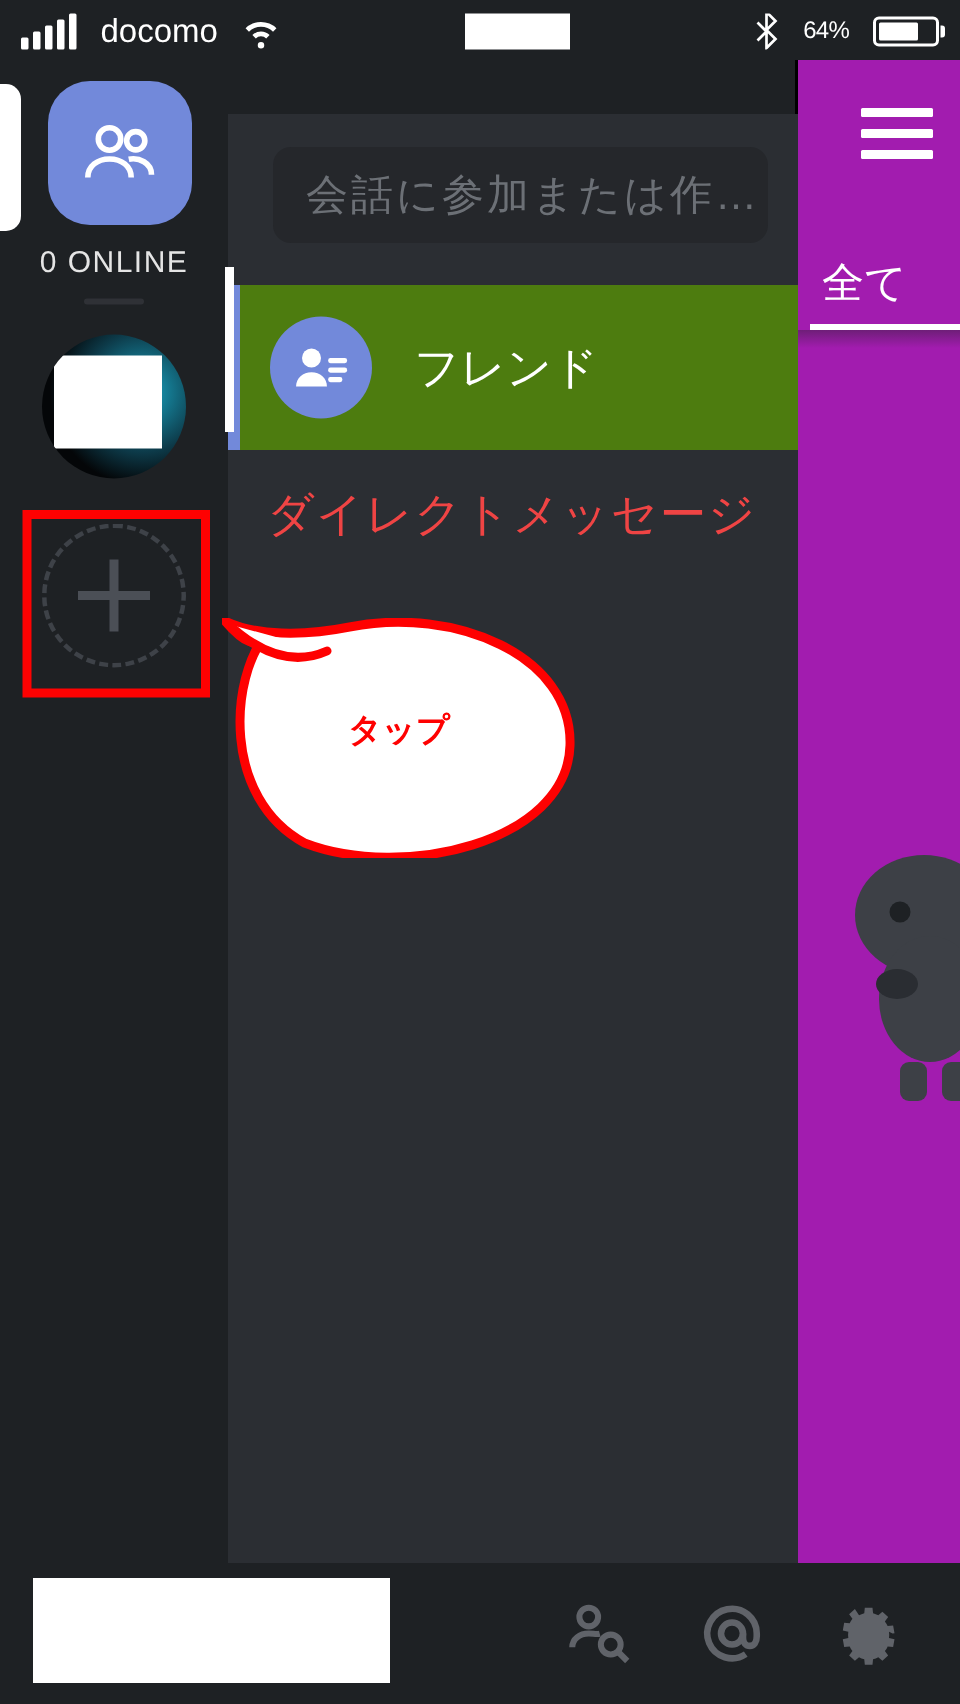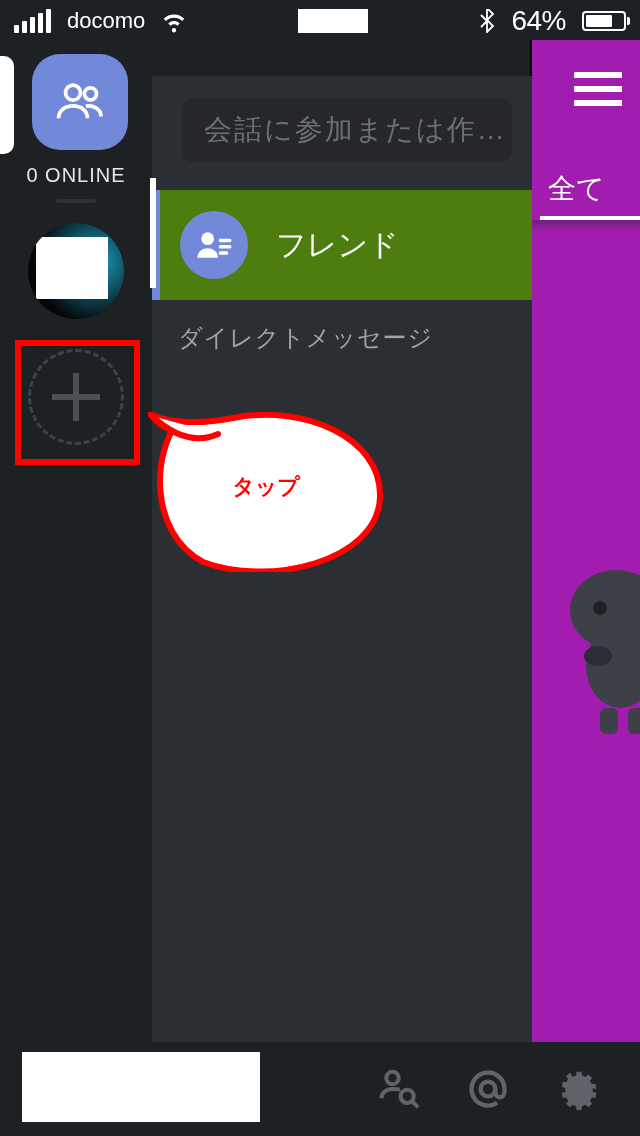--- a/index.html
+++ b/index.html
@@ -36,21 +36,21 @@
   .sig-bars { display: flex; align-items: flex-end; gap: 3px; }
   .sig-bars span { width: 5px; background:#fff; border-radius:1px; }
   .sig-bars span:nth-child(1){height:8px}
   .sig-bars span:nth-child(2){height:12px}
   .sig-bars span:nth-child(3){height:16px}
   .sig-bars span:nth-child(4){height:20px}
   .sig-bars span:nth-child(5){height:24px}
   .wifi-icon { width:26px; height:26px; }
   .clock-blank { width: 70px; height: 24px; background:#fff; }
   .bt-icon { width:16px; height:24px; }
-  .batt-txt { font-size:28px; letter-spacing: -0.5px; }
+  .batt-txt { font-size:16px; letter-spacing: -0.5px; }
   .batt-icon { width:44px; height:20px; border:2px solid #fff; border-radius:4px; position:relative; box-sizing:border-box; }
   .batt-icon::after { content:""; position:absolute; right:-6px; top:4px; width:3px; height:8px; background:#fff; border-radius:0 2px 2px 0;}
   .batt-fill { position:absolute; left:2px; top:2px; bottom:2px; width:64%; background:#fff; border-radius:1px;}
 
   
   .white-sliver { position:absolute; left:0; top:56px; width:14px; height:98px; background:#fff; border-top-right-radius:10px; border-bottom-right-radius:10px; z-index:20; }
   .server-rail {
     position:absolute;
     left:0; top:40px; bottom:0;
     width:152px;
@@ -134,21 +134,21 @@
   }
   .white-indicator {
     position:absolute; left:150px; top:178px; width:6px; height:110px; background:#fff; z-index:30;
   }
   .friends-avatar {
     width:68px; height:68px; border-radius:50%; background:#7289da;
     display:flex; align-items:center; justify-content:center;
     margin-right:28px;
   }
   .friends-label { color:#fff; font-size:30px; }
-  .section-label { color:#a3a3a3; font-size:24px; padding:22px 0 0 26px; letter-spacing:1px;}
+  .section-label { color:#ef4444; font-size:31px; padding:22px 0 0 26px; letter-spacing:1px;}
 
   
   .right-panel {
     position:absolute; right:0; top:40px; bottom:0; width:108px;
     background:#a21caf;
     z-index:5;
     border-left:2px solid #000;
   }
   .hamburger {
     position:absolute; top:32px; right:18px;

